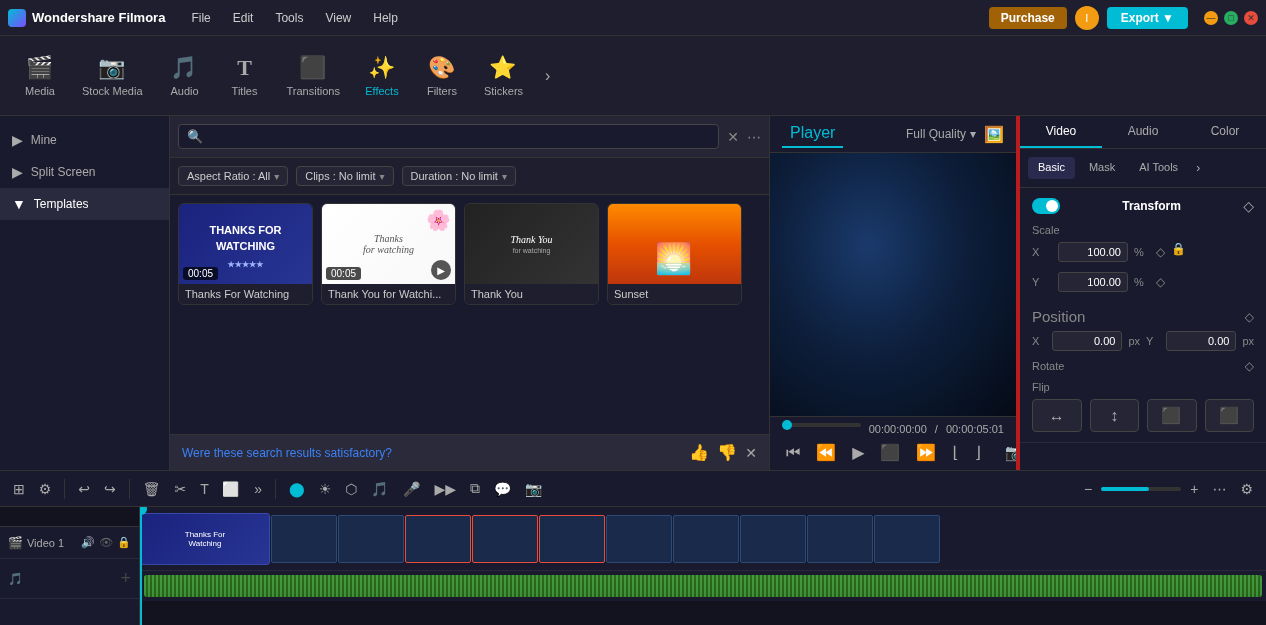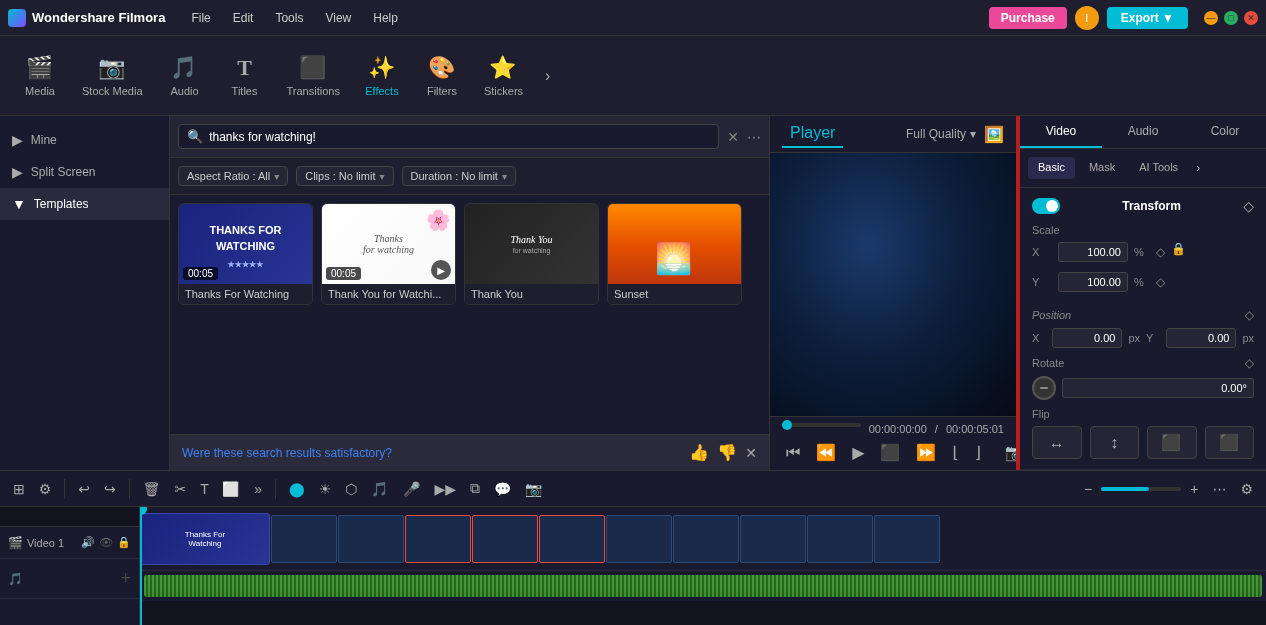--- a/index.html
+++ b/index.html
@@ -6,21 +6,21 @@
     body { width: 1266px; height: 625px; background: #1a1a2e; font-family: 'Segoe UI', Arial, sans-serif; font-size: 12px; color: #ccc; overflow: hidden; }
 
     
     .top-bar { display: flex; align-items: center; background: #1e1e2e; height: 36px; padding: 0 8px; border-bottom: 1px solid #333; }
     .app-logo { display: flex; align-items: center; gap: 6px; color: #fff; font-size: 13px; font-weight: 600; margin-right: 16px; }
     .app-logo .logo-icon { width: 18px; height: 18px; background: linear-gradient(135deg, #00bcd4, #7c4dff); border-radius: 4px; }
     .top-menu { display: flex; gap: 2px; flex: 1; }
     .top-menu-item { color: #ccc; padding: 4px 10px; border-radius: 4px; cursor: pointer; font-size: 12px; }
     .title-area { flex: 1; text-align: center; color: #aaa; font-size: 13px; }
     .top-actions { display: flex; align-items: center; gap: 8px; }
-    .purchase-btn { background: #ec4899; color: #fff; border: none; border-radius: 4px; padding: 4px 12px; cursor: pointer; font-size: 12px; font-weight: 600; }
+    .purchase-btn { background: #a16207; color: #fff; border: none; border-radius: 4px; padding: 4px 12px; cursor: pointer; font-size: 12px; font-weight: 600; }
     .user-avatar { width: 24px; height: 24px; background: #f39c12; border-radius: 50%; display: flex; align-items: center; justify-content: center; color: #fff; font-size: 11px; }
     .export-btn { background: #00bcd4; color: #fff; border: none; border-radius: 4px; padding: 4px 14px; cursor: pointer; font-size: 12px; font-weight: 600; }
     .win-controls { display: flex; gap: 6px; margin-left: 8px; }
     .win-control { width: 14px; height: 14px; border-radius: 50%; cursor: pointer; display: flex; align-items: center; justify-content: center; color: #333; font-size: 9px; }
     .win-minimize { background: #f39c12; }
     .win-maximize { background: #27ae60; }
     .win-close { background: #e74c3c; }
 
     
     .toolbar { display: flex; align-items: center; background: #1e1e2e; height: 80px; padding: 0 12px; border-bottom: 1px solid #333; gap: 4px; }
@@ -241,21 +241,20 @@
         <span class="si-icon">▼</span>
         <span class="si-label">Templates</span>
       </div>
     </div>
 
     <div class="center-panel">
 
       <div class="search-bar">
         <div class="search-input-wrap">
           <span class="search-icon">🔍</span>
-          <input type="text" value="thanks for watching!" style="">
         </div>
         <span class="search-close">✕</span>
         <span class="search-more">⋯</span>
       </div>
 
       <div class="filters-row">
         <div class="filter-chip">
           <span>Aspect Ratio : All</span>
           <span class="chevron">▾</span>
         </div>
@@ -400,41 +399,35 @@
               <span class="prop-unit">%</span>
               <span class="prop-diamond">◇</span>
             </div>
           </div>
           <div class="prop-lock-col">
             <span class="lock-icon">🔒</span>
           </div>
         </div>
 
         <div style="display:flex;align-items:center;justify-content:space-between;margin:8px 0 6px;">
-          <span style="color:#888;font-size:11px;font-style:italic;">Position</span>
+          <span style="color:#888;font-size:15px;">Position</span>
           <span class="prop-diamond">◇</span>
         </div>
         <div class="prop-row">
           <span class="prop-label">X</span>
           <input class="prop-input" value="0.00" style="width: 70px;">
           <span class="prop-unit">px</span>
           <span class="prop-label">Y</span>
           <input class="prop-input" value="0.00" style="width: 70px;">
           <span class="prop-unit">px</span>
         </div>
 
         <div style="display:flex;align-items:center;justify-content:space-between;margin:8px 0 6px;text-align:right;">
           <span style="color:#888;font-size:11px;">Rotate</span>
           <span class="prop-diamond">◇</span>
-        </div>
-        <div class="prop-row">
-          <div style="width:24px;height:24px;background:#333;border-radius:50%;border:2px solid #555;display:flex;align-items:center;justify-content:center;">
-            <div style="width:8px;height:2px;background:#888;border-radius:1px;"></div>
-          </div>
-          <input class="prop-input" value="0.00°" style="width: 80px;">
         </div>
 
         <div style="color:#888;font-size:11px;margin:8px 0 6px;">Flip</div>
         <div class="flip-section">
           <div class="flip-buttons">
             <button class="flip-btn">↔</button>
             <button class="flip-btn">↕</button>
             <button class="flip-btn">⬛</button>
             <button class="flip-btn">⬛</button>
           </div>

